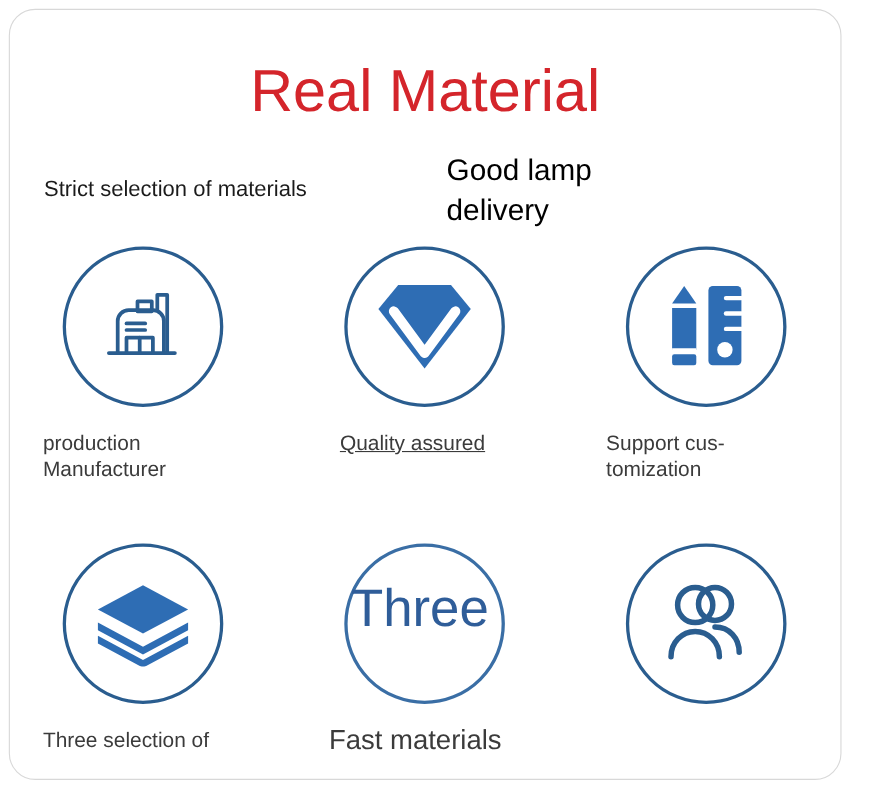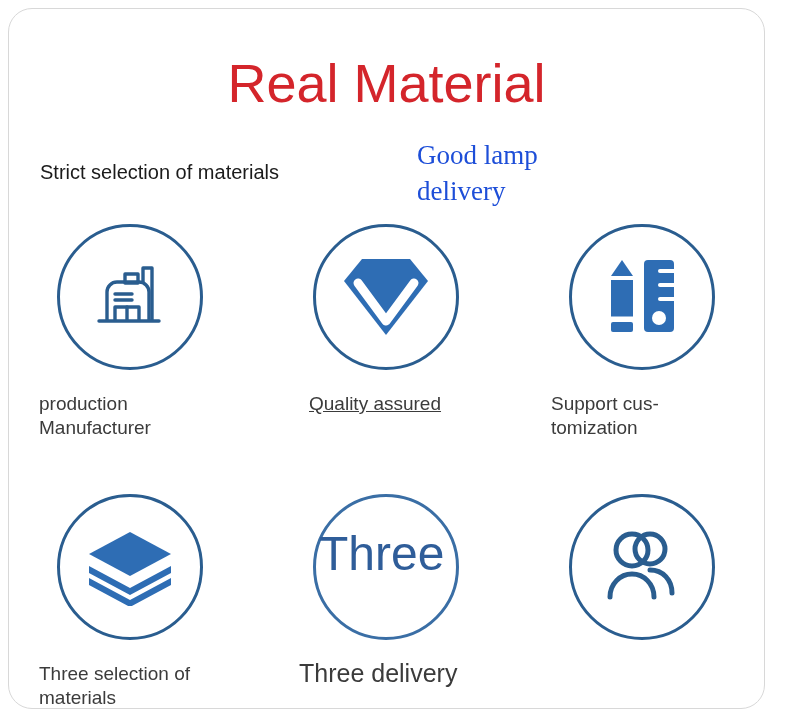--- a/index.html
+++ b/index.html
@@ -70,27 +70,26 @@
     position: absolute;
     left: 31px;
     top: 146px;
     color: #1b1b1b;
     font-size: 20px;
     line-height: 34px;
     white-space: nowrap;
   }
   .sub-right {
     position: absolute;
-    left: 408px;
+    left: 397px;
     top: 128px;
-    color: #1d4ed8;
+    color: #000000;
     font-size: 27px;
     line-height: 36px;
     width: 230px;
-    font-family: Liberation Serif, serif;
   }
 
   
   .grid {
     position: absolute;
     left: 0;
     top: 215px;
     width: 757px;
   }
   .row {
@@ -260,31 +259,30 @@
                 <g fill="#2e6db4">
                   <path d="M45 4 L86 26 L45 48 L4 26 Z"></path>
                   <path d="M4 38 L45 60 L86 38 L86 45 L45 67 L4 45 Z"></path>
                   <path d="M4 50 L45 72 L86 50 L86 57 L45 79 L4 57 Z"></path>
                 </g>
               </svg>
             </div>
           </div>
           <div class="caption">
             <div>Three selection of</div>
-            <div>materials</div>
           </div>
         </div>
 
         <div class="cell col1">
           <div class="circle-wrap">
             <div class="circle soft"></div>
             <div class="three-overlay">Three</div>
           </div>
           <div class="caption big">
-            <div>Three delivery</div>
+            <div>Fast materials</div>
           </div>
         </div>
 
         <div class="cell col2">
           <div class="circle-wrap">
             <div class="circle">
               <svg width="88" height="76" viewBox="0 0 88 76">
                 <g fill="none" stroke="#2a5d8f" stroke-width="5" stroke-linecap="round" stroke-linejoin="round">
                   <circle cx="52" cy="20" r="15"></circle>
                   <path d="M52 41 c13 0 22 10 22 23"></path>

